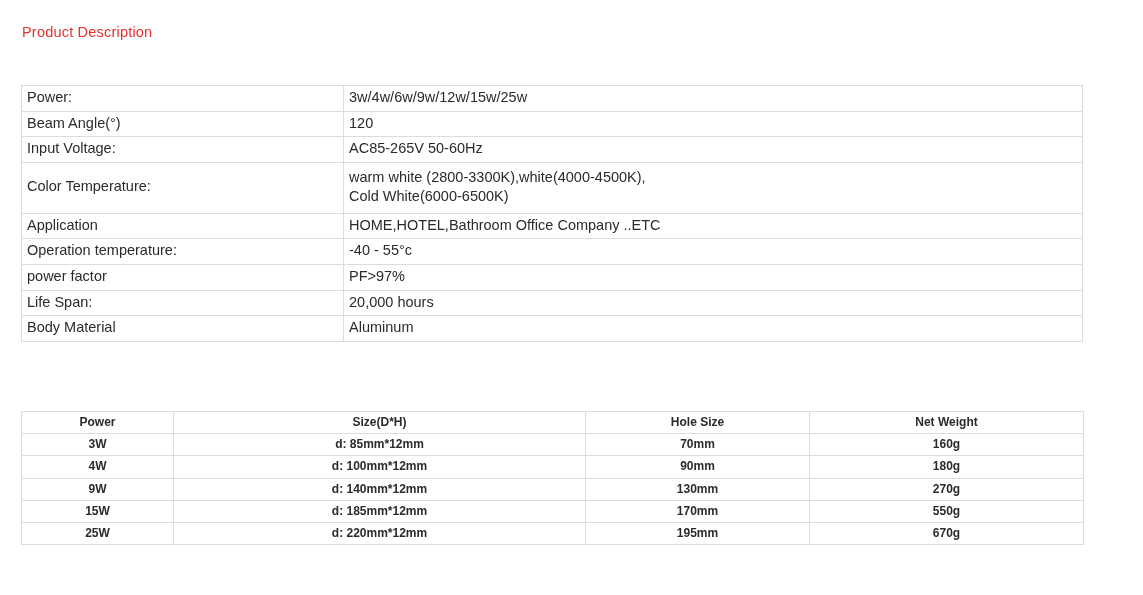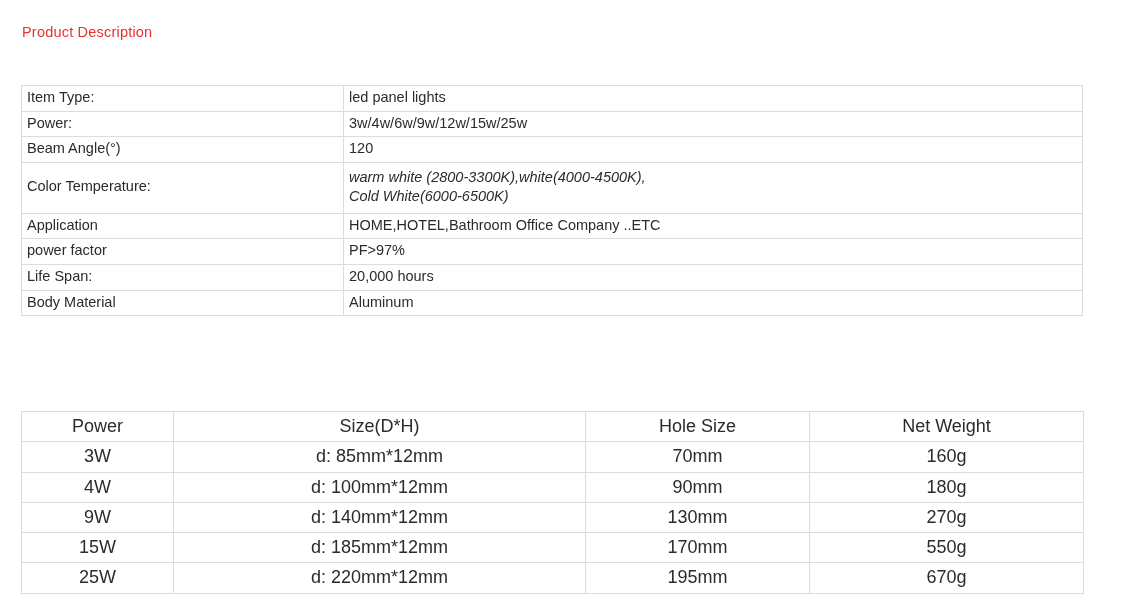--- a/index.html
+++ b/index.html
@@ -48,81 +48,84 @@
   table.spec td.label { width: 311px; }
   table.spec tr.tall td { padding-top: 5px; padding-bottom: 6px; }
   td.big-label {
     font-size: 17px;
     color: #1414d2;
   }
   td.big-value {
     font-size: 16.5px;
     color: #1414d2;
     line-height: 1.5;
-    font-style: italic;
   }
   td.mid {
     font-size: 16px;
     color: #2b2b2b;
     margin-left: 18px;
   }
   
   table.sizes {
     position: absolute;
     left: 21px;
     top: 411px;
     width: 1062px;
     border-collapse: collapse;
     table-layout: fixed;
   }
   table.sizes td, table.sizes th {
     border: 1px solid #dcdcdc;
     padding: 2px 4px 3px 4px;
-    font-size: 18px;
-    font-weight: normal;
+    font-size: 12px;
+    font-weight: bold;
     color: #2b2b2b;
     text-align: center;
     line-height: 1.35;
   }
   table.sizes col.c0 { width: 152px; }
   table.sizes col.c1 { width: 412px; }
   table.sizes col.c2 { width: 224px; }
   table.sizes col.c3 { width: 274px; }
 </style>
 </head>
 <body>
 
 <div class="page">
 
   <div class="section-title">Product Description</div>
 
   <table class="spec">
     <tbody>
       <tr>
-        <td class="label">Item Type:</td>
-        <td>led panel lights</td>
-      </tr>
-      <tr>
         <td class="label">Power:</td>
         <td>3w/4w/6w/9w/12w/15w/25w</td>
       </tr>
       <tr>
         <td class="label">Beam Angle(°)</td>
         <td>120</td>
+      </tr>
+      <tr>
+        <td class="label">Input Voltage:</td>
+        <td>AC85-265V  50-60Hz</td>
       </tr>
       <tr class="tall">
         <td class="label big-label">Color Temperature:</td>
         <td class="big-value">
           <div>warm white (2800-3300K),white(4000-4500K),</div>
           <div>Cold White(6000-6500K)</div>
         </td>
       </tr>
       <tr>
         <td class="label">Application</td>
         <td>HOME,HOTEL,Bathroom Office  Company ..ETC</td>
+      </tr>
+      <tr>
+        <td class="label">Operation temperature:</td>
+        <td>-40 - 55°c</td>
       </tr>
       <tr>
         <td class="label mid">power factor</td>
         <td class="mid">PF&gt;97%</td>
       </tr>
       <tr>
         <td class="label">Life Span:</td>
         <td>20,000 hours</td>
       </tr>
       <tr>

